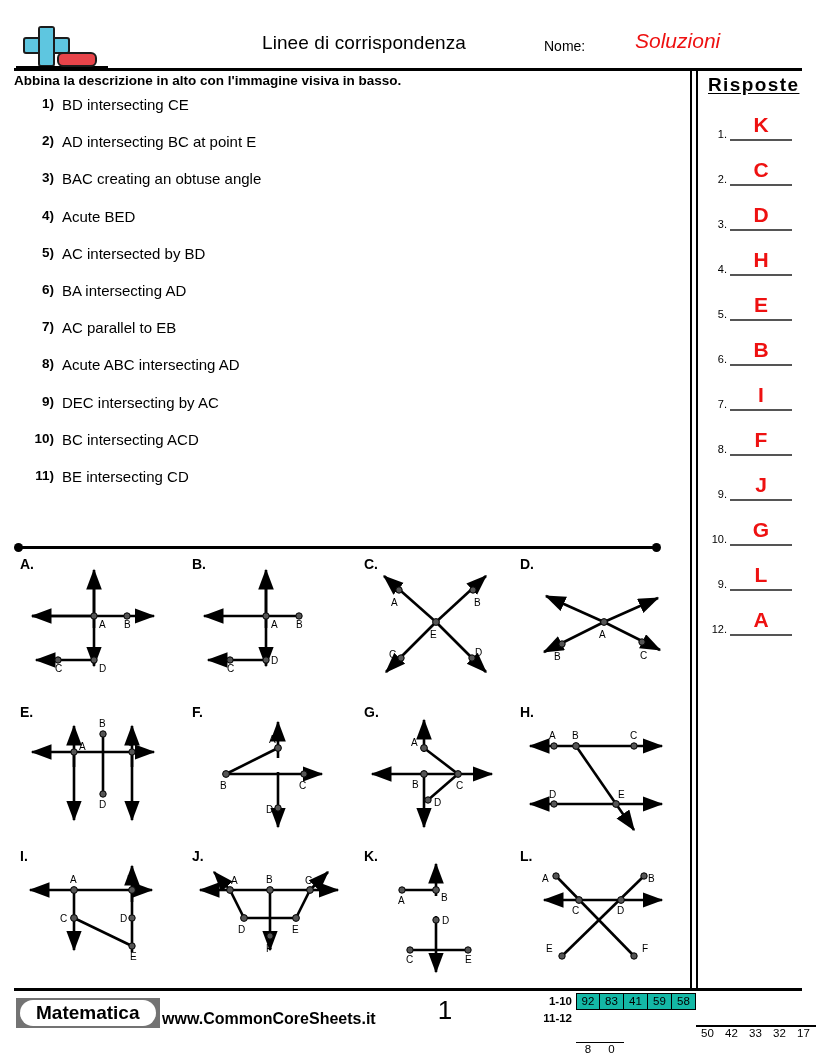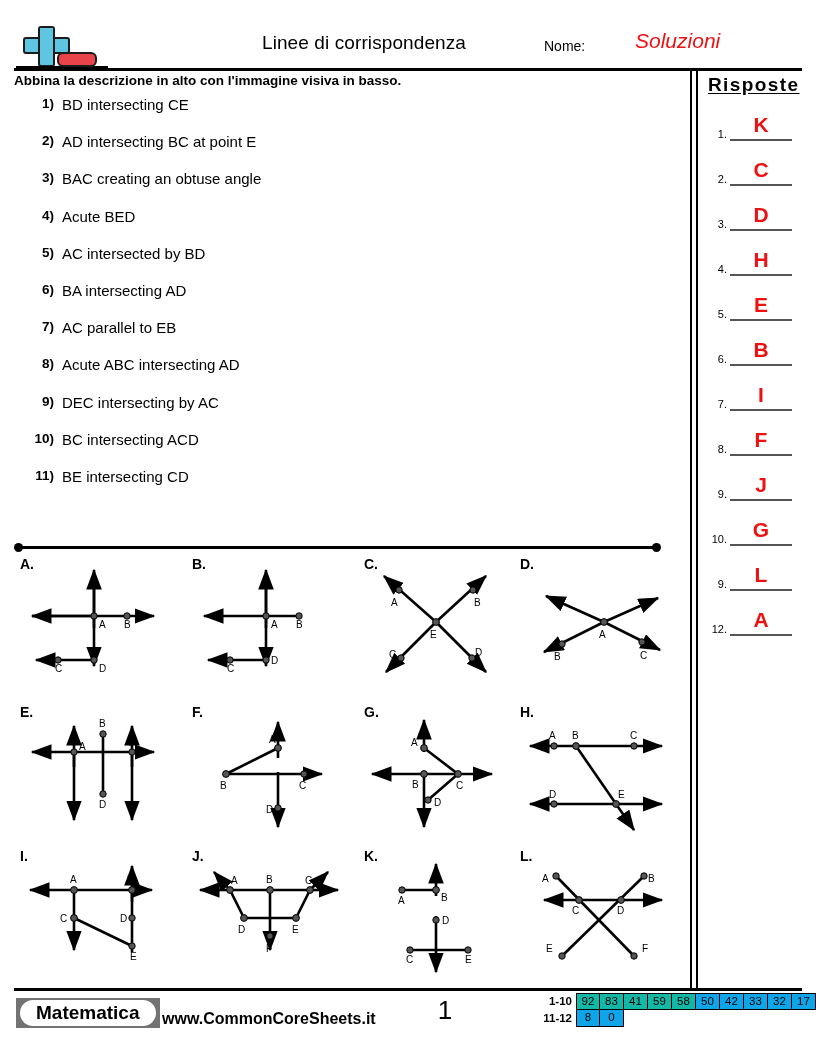--- a/index.html
+++ b/index.html
@@ -301,21 +301,21 @@
     width: 24px;
     text-align: center;
     line-height: 15px;
     font-size: 11.5px;
     border: 1px solid #000;
     border-left: none;
     box-sizing: border-box;
     background: #14b8a6;
   }
   .score-cell.first { border-left: 1px solid #000; }
-  .score-cell.shaded { background: #0ea5e9; }
+  .score-cell.shaded { background: #c4b5fd; margin-top: 32px; }
   .score-row.second .score-cell { border-top: none; }
 </style>
 </head>
 <body>
 
 <div class="page">
 
   <div class="header">
     <div class="logo">
       <div class="logo-plus-h"></div>

